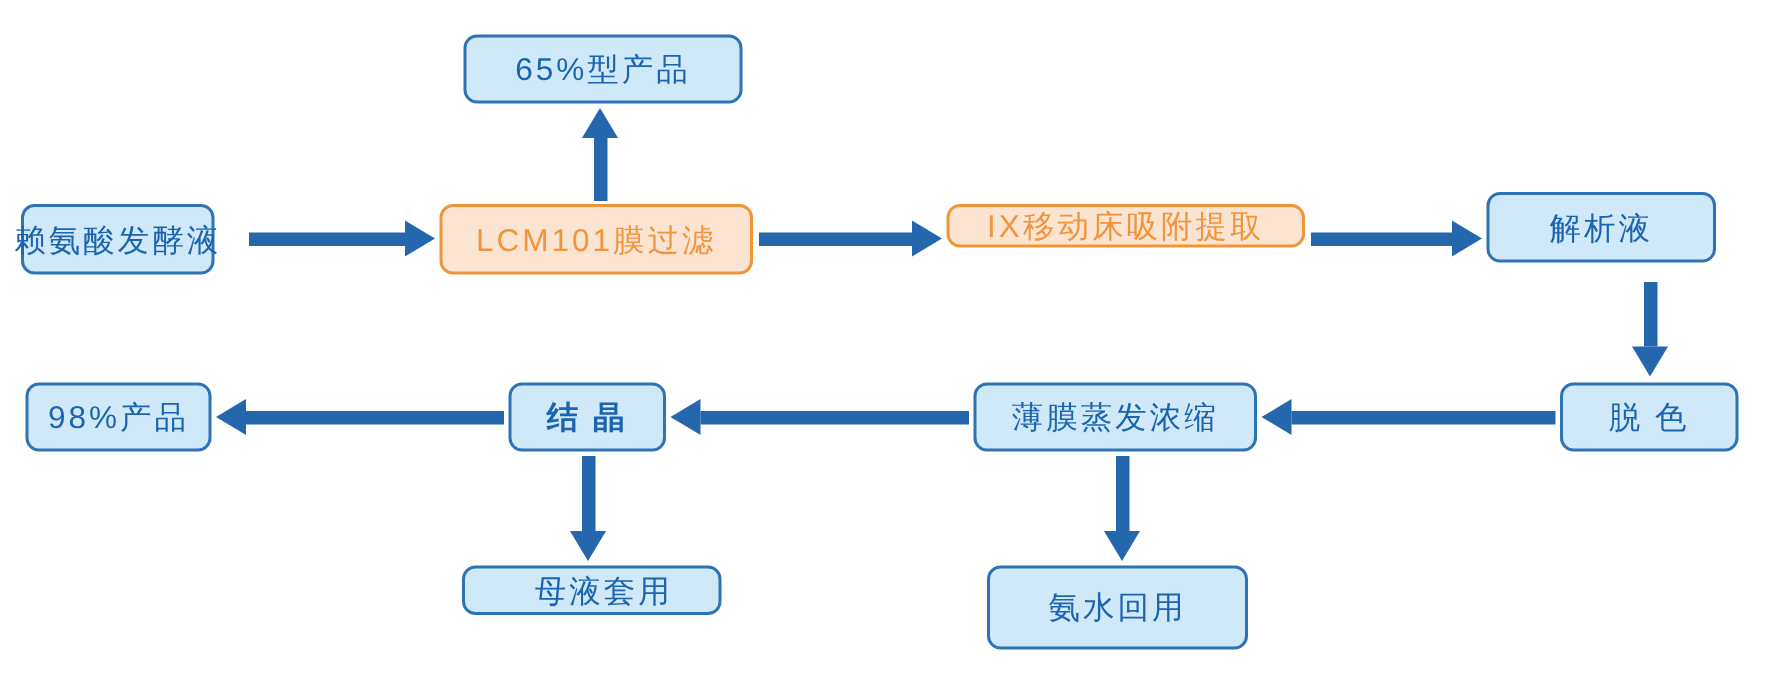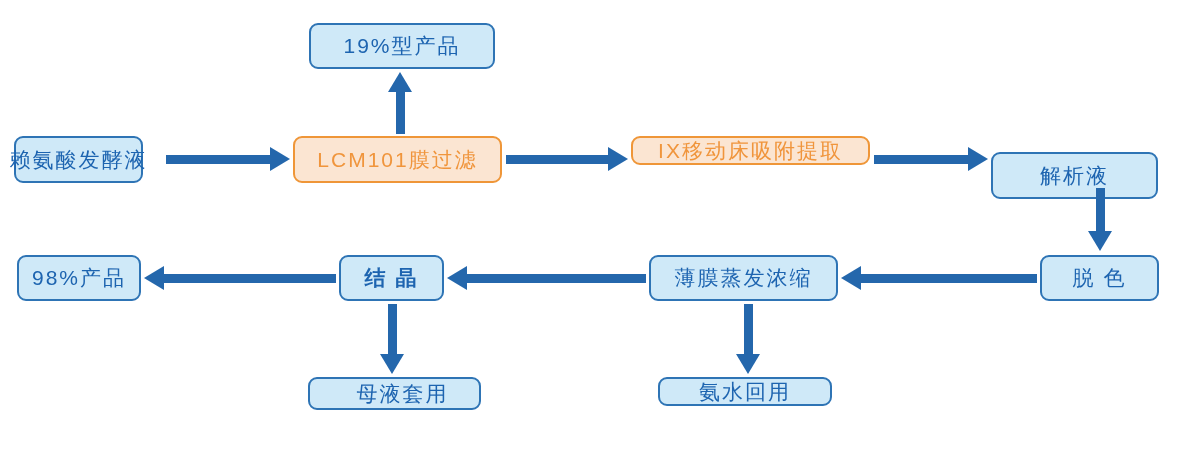--- a/index.html
+++ b/index.html
@@ -57,37 +57,37 @@
 </style>
 </head>
 <body>
 
 <div class="canvas">
 
   <div class="node blue" style="left:14px;  top:136px; width:129px; height:47px;">赖氨酸发酵液</div>
 
   <div class="node orange" style="left:293px; top:136px; width:209px; height:47px;">LCM101膜过滤</div>
 
-  <div class="node blue" style="left:309px; top:23px;  width:186px; height:46px;">19%型产品</div>
+  <div class="node blue" style="left:309px; top:23px;  width:186px; height:46px;">65%型产品</div>
 
   <div class="node orange" style="left:631px; top:136px; width:239px; height:29px;">IX移动床吸附提取</div>
 
-  <div class="node blue" style="left:991px; top:152px; width:167px; height:47px;">解析液</div>
+  <div class="node blue" style="left:991px; top:128px; width:153px; height:47px;">解析液</div>
 
   <div class="node blue" style="left:1040px; top:255px; width:119px; height:46px;">脱 色</div>
 
   <div class="node blue" style="left:649px; top:255px; width:189px; height:46px;">薄膜蒸发浓缩</div>
 
   <div class="node blue" style="left:339px; top:255px; width:105px; height:46px;font-weight:bold;">结 晶</div>
 
   <div class="node blue" style="left:17px;  top:255px; width:124px; height:46px;">98%产品</div>
 
   <div class="node blue" style="left:308px; top:377px; width:173px; height:33px;padding-left:16px;">母液套用</div>
 
-  <div class="node blue" style="left:658px; top:377px; width:174px; height:29px;">氨水回用</div>
+  <div class="node blue" style="left:658px; top:377px; width:174px; height:56px;">氨水回用</div>
 
   <div class="arrow h" style="left:166px; top:147px; width:124px; height:24px;">
     <div class="shaft"></div>
       <div class="head right"></div>
   </div>
 
   <div class="arrow v" style="left:387px; top:72px; width:26px; height:62px;">
     <div class="head up"></div>
       <div class="shaft"></div>
   </div>

